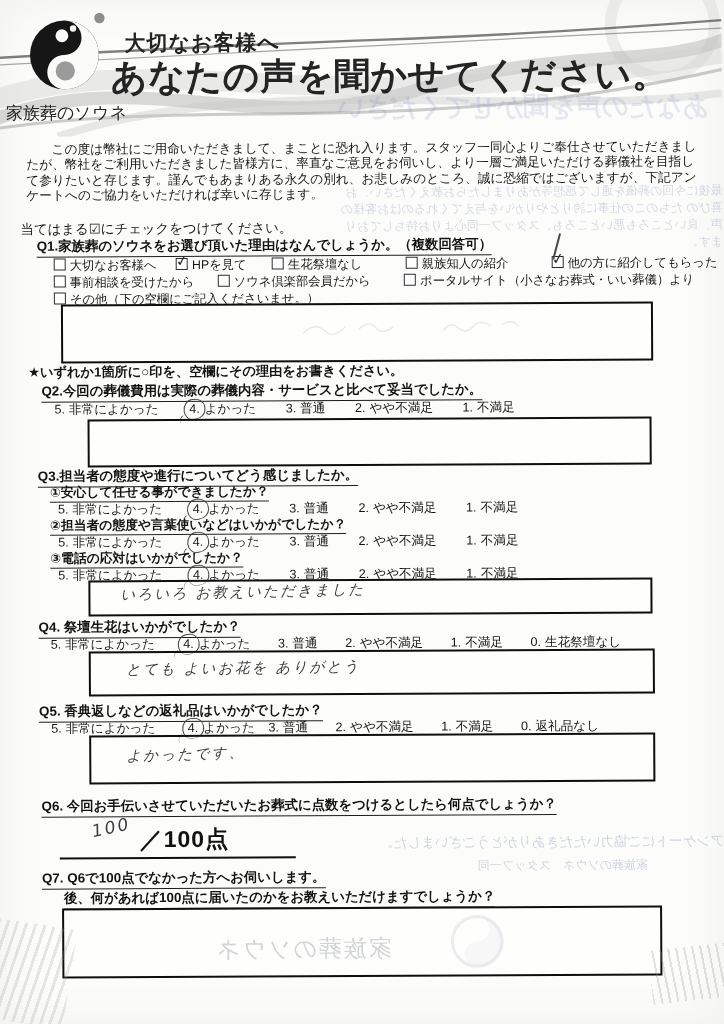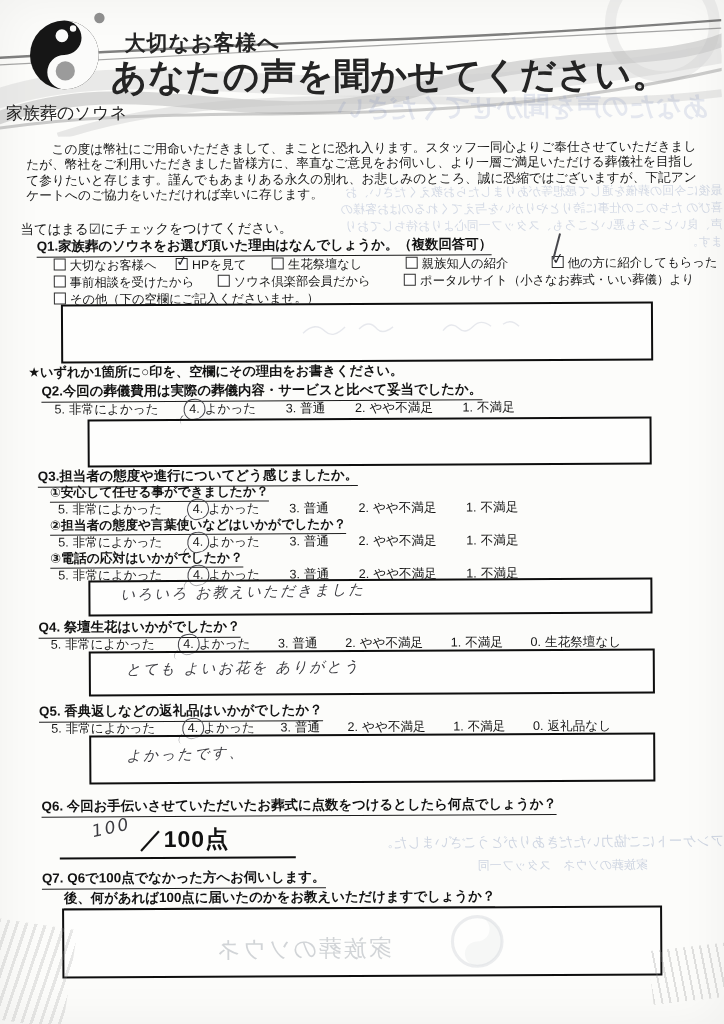--- a/index.html
+++ b/index.html
@@ -168,21 +168,21 @@
     <span class="opt" style="margin-right:24px"><span class="n">2.</span><span>やや不満足</span></span>
     <span class="opt" style="margin-right:24px"><span class="n">1.</span><span>不満足</span></span>
     <span class="opt"><span class="n">0.</span><span>生花祭壇なし</span></span>
   </div>
   <div class="box" style="left:88px;top:650px;width:562px;height:41px"></div>
   <div class="hw hw-line" style="left:125px;top:658px;transform:rotate(-0.5deg)">とても よいお花を ありがとう</div>
 
   <div class="qh" style="left:38px;top:701px">Q5. 香典返しなどの返礼品はいかがでしたか？</div>
   <div class="scale" style="left:50px;top:719px">
     <span class="opt" style="margin-right:28px"><span class="n">5.</span><span>非常によかった</span></span>
-    <span class="opt" style="margin-right:22px"><span class="n circle-num">4.</span><span>よかった</span></span>
+    <span class="opt" style="margin-right:10px"><span class="n circle-num">4.</span><span>よかった</span></span>
     <span class="opt" style="margin-right:24px"><span class="n">3.</span><span>普通</span></span>
     <span class="opt" style="margin-right:24px"><span class="n">2.</span><span>やや不満足</span></span>
     <span class="opt" style="margin-right:24px"><span class="n">1.</span><span>不満足</span></span>
     <span class="opt"><span class="n">0.</span><span>返礼品なし</span></span>
   </div>
   <div class="box" style="left:88px;top:734px;width:562px;height:45px"></div>
   <div class="hw hw-line" style="left:125px;top:744px;transform:rotate(-1.5deg)">よかったです、</div>
 
   <div class="qh" style="left:40px;top:796px">Q6. 今回お手伝いさせていただいたお葬式に点数をつけるとしたら何点でしょうか？</div>
   <div class="bleed bleed-q6">

